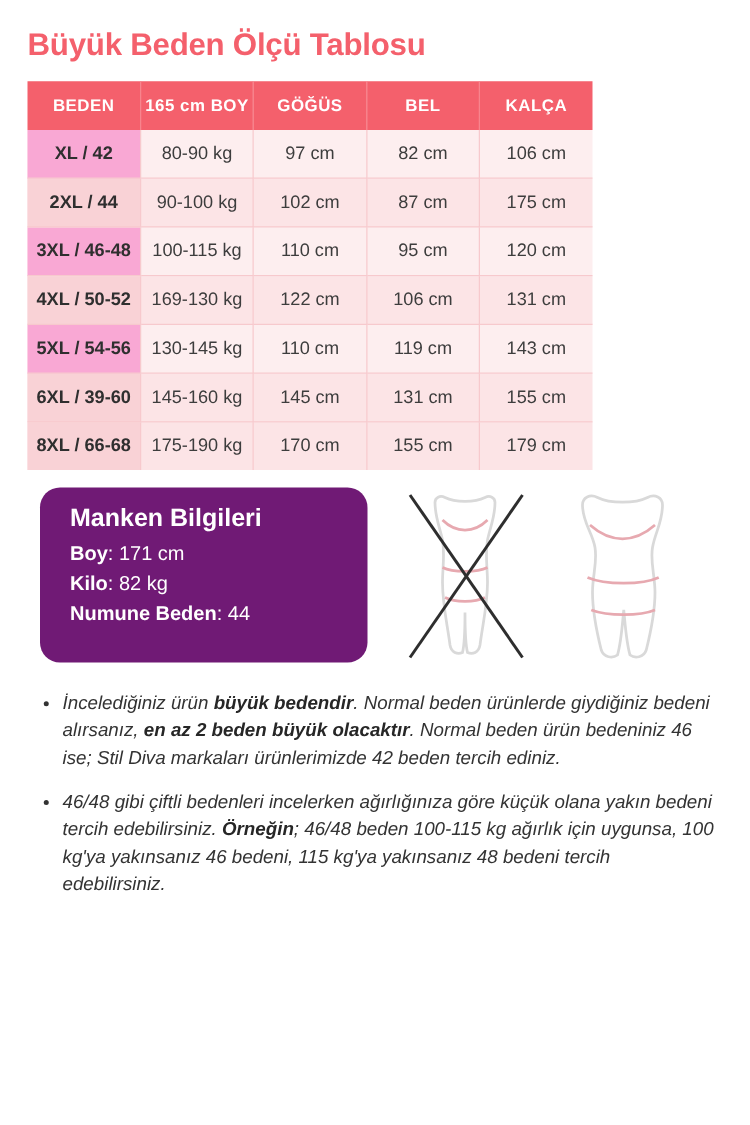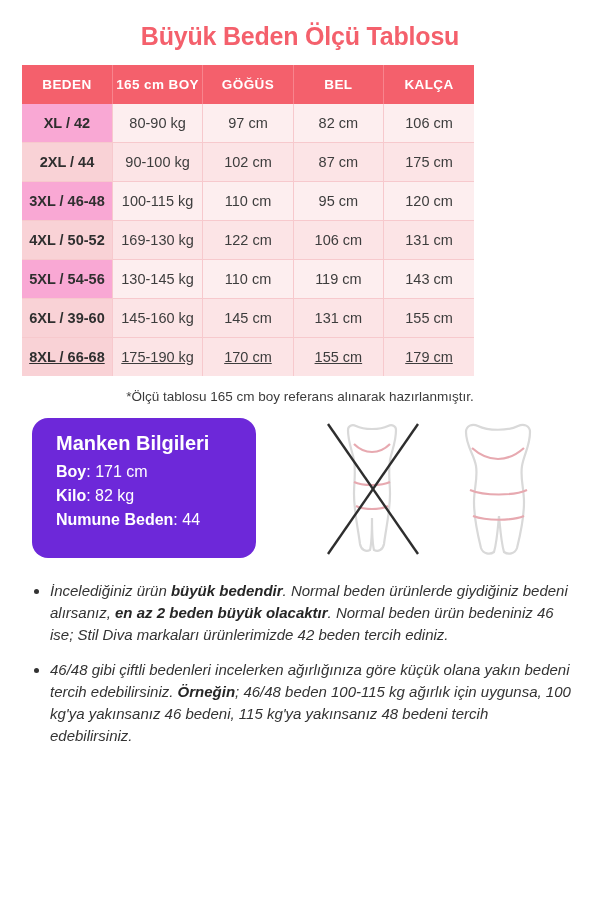--- a/index.html
+++ b/index.html
@@ -15,21 +15,20 @@
     overflow: hidden;
   }
   .page {
     position: relative;
     width: 600px;
     height: 900px;
     box-sizing: border-box;
     padding: 0 22px;
   }
   .title {
-    text-align: center;
     color: #f4606c;
     font-size: 25px;
     font-weight: bold;
     letter-spacing: -0.2px;
     margin: 22px 0 14px 0;
   }
   table.size-table {
     width: 452px;
     border-collapse: collapse;
     table-layout: fixed;
@@ -56,41 +55,41 @@
   }
   table.size-table td:last-child { border-right: none; }
   table.size-table tr td:first-child {
     font-weight: bold;
     color: #2f2f2f;
     background: #f9a8d4;
   }
   table.size-table tbody tr { background: #fdeeef; }
   table.size-table tbody tr.alt { background: #fce4e6; }
   table.size-table tbody tr.alt td:first-child { background: #f9d2d6; }
-  table.size-table tbody tr:last-child td { border-bottom: none; text-decoration: underline; }
+  table.size-table tbody tr:last-child td { border-bottom: none; }
 
   .note {
     text-align: center;
     font-size: 13.5px;
     color: #3b3b3b;
     margin: 13px 0 0 0;
   }
 
   .info-row {
     position: relative;
     margin-top: 14px;
     height: 150px;
   }
   .model-card {
     position: absolute;
     left: 10px;
     top: 0;
-    width: 224px;
+    width: 262px;
     height: 140px;
-    background: #6d28d9;
+    background: #701a75;
     border-radius: 16px;
     color: #ffffff;
     box-sizing: border-box;
     padding: 14px 0 0 24px;
   }
   .model-card h3 {
     margin: 0 0 8px 0;
     font-size: 20px;
     font-weight: bold;
   }
@@ -190,21 +189,20 @@
         <tr class="alt">
           <td>8XL / 66-68</td>
           <td>175-190 kg</td>
           <td>170 cm</td>
           <td>155 cm</td>
           <td>179 cm</td>
         </tr>
       </tbody>
   </table>
 
-  <p class="note">*Ölçü tablosu 165 cm boy referans alınarak hazırlanmıştır.</p>
 
   <div class="info-row">
     <div class="model-card">
       <h3>Manken Bilgileri</h3>
       <p>
         <b>Boy</b><span>: </span><span>171 cm</span>
       </p>
       <p>
         <b>Kilo</b><span>: </span><span>82 kg</span>
       </p>

